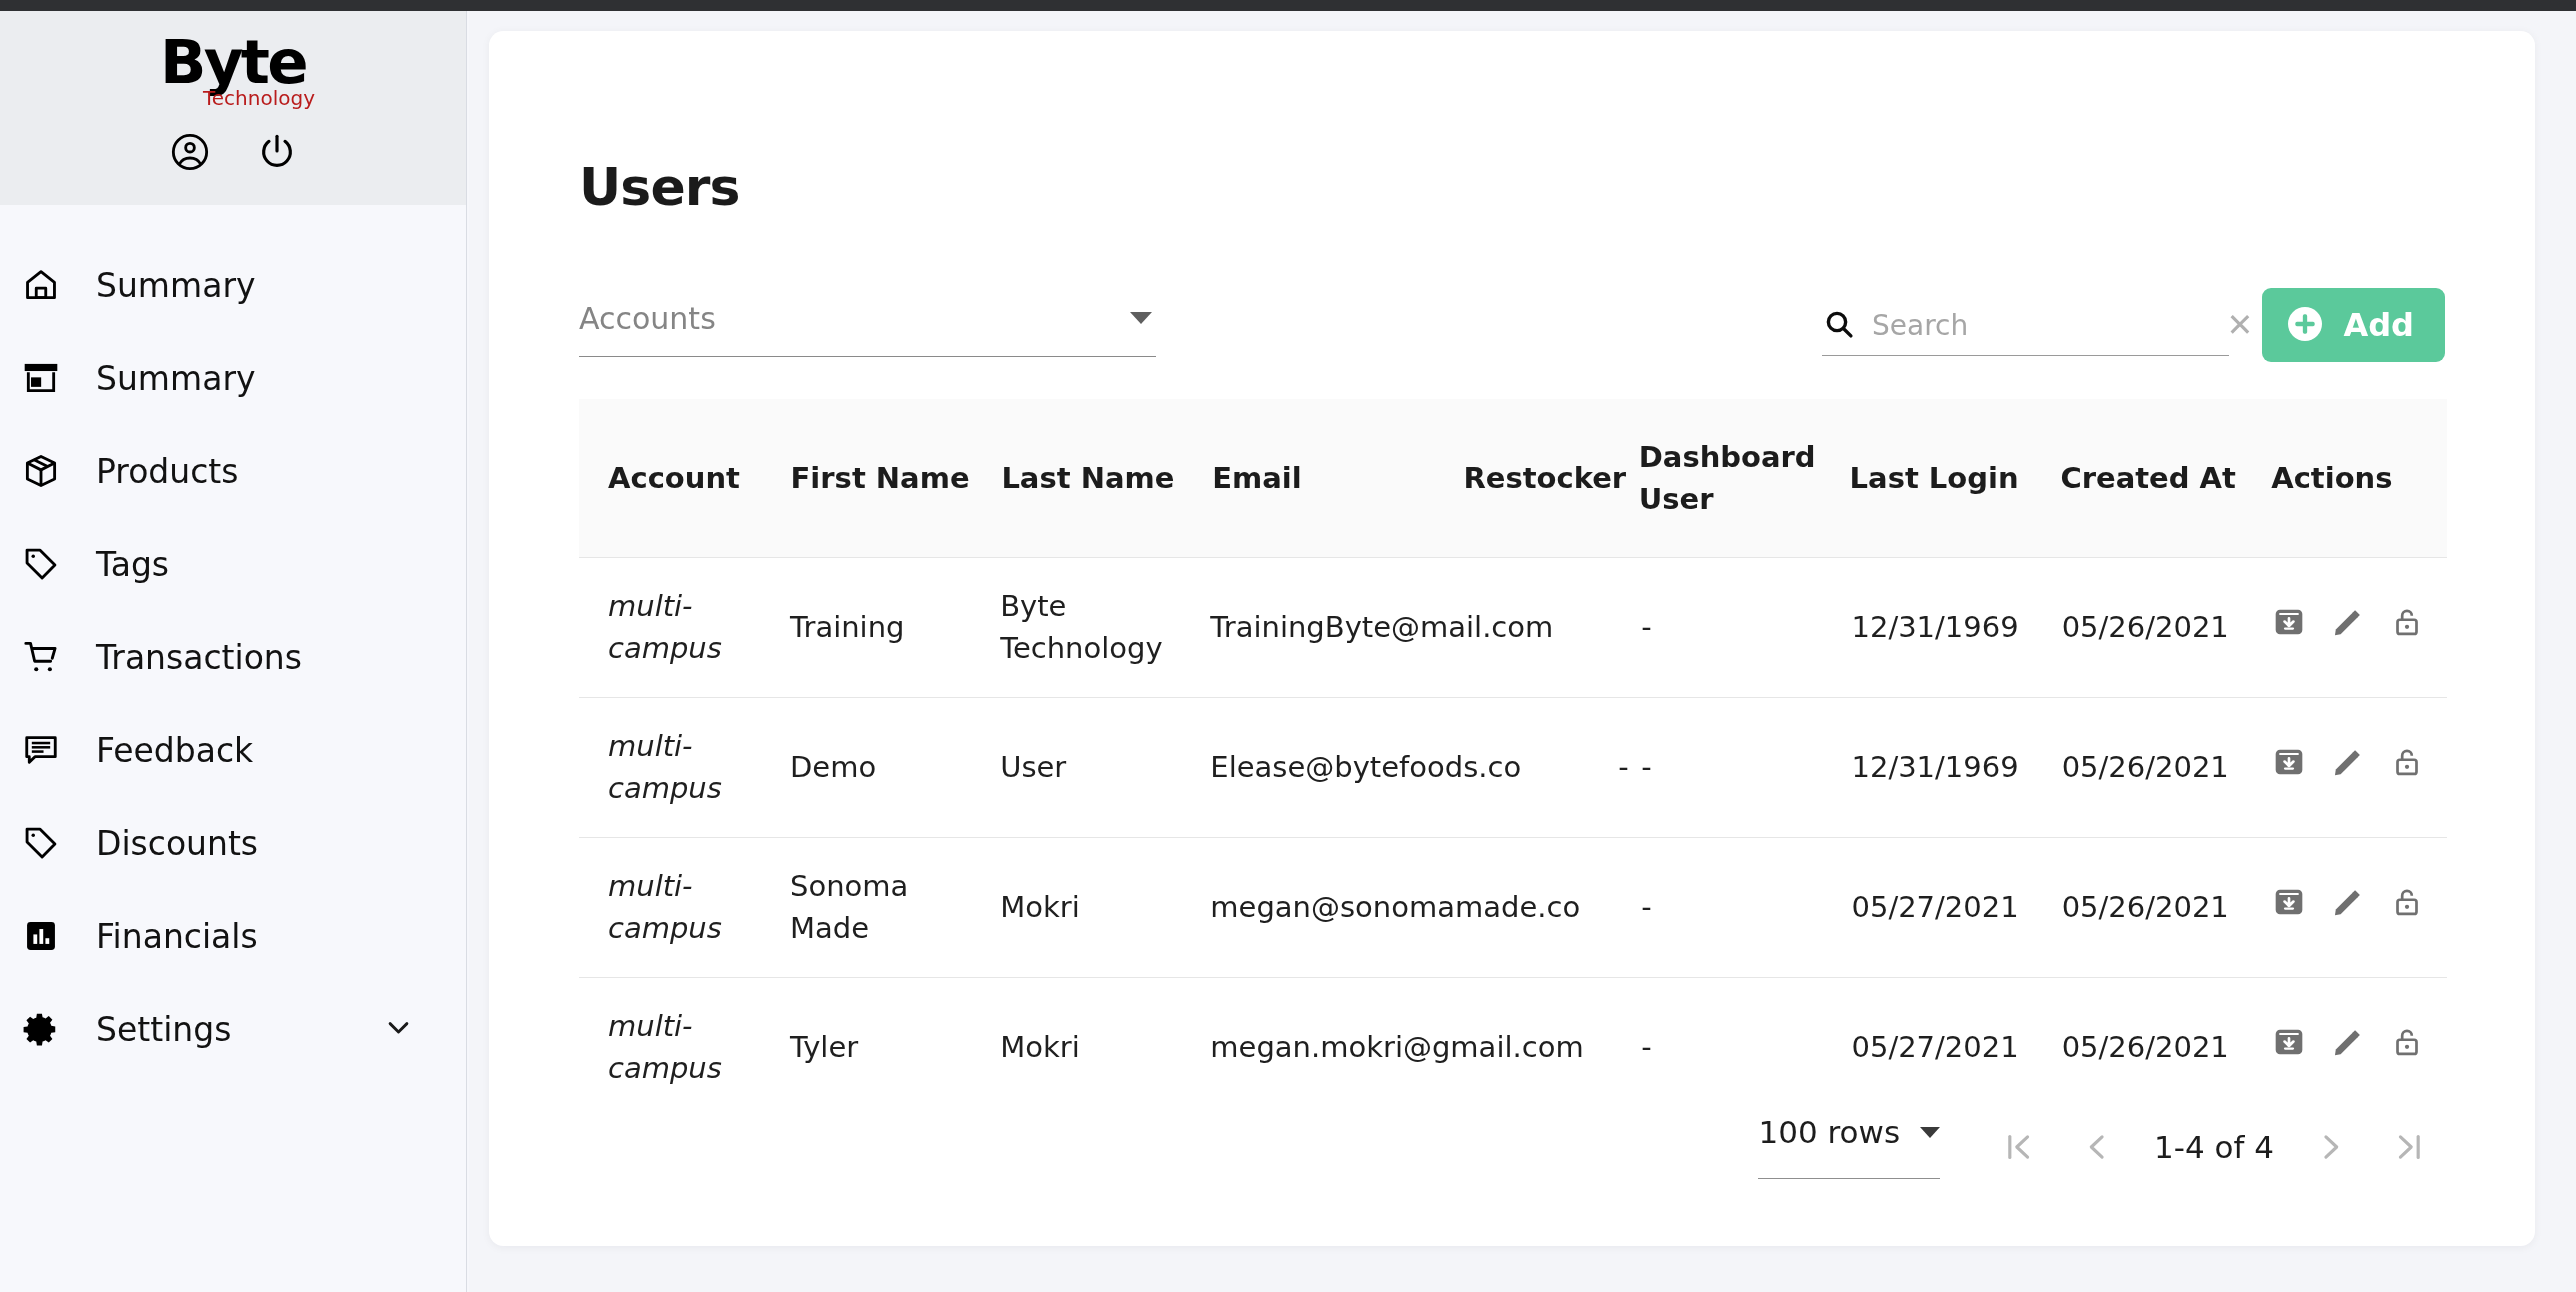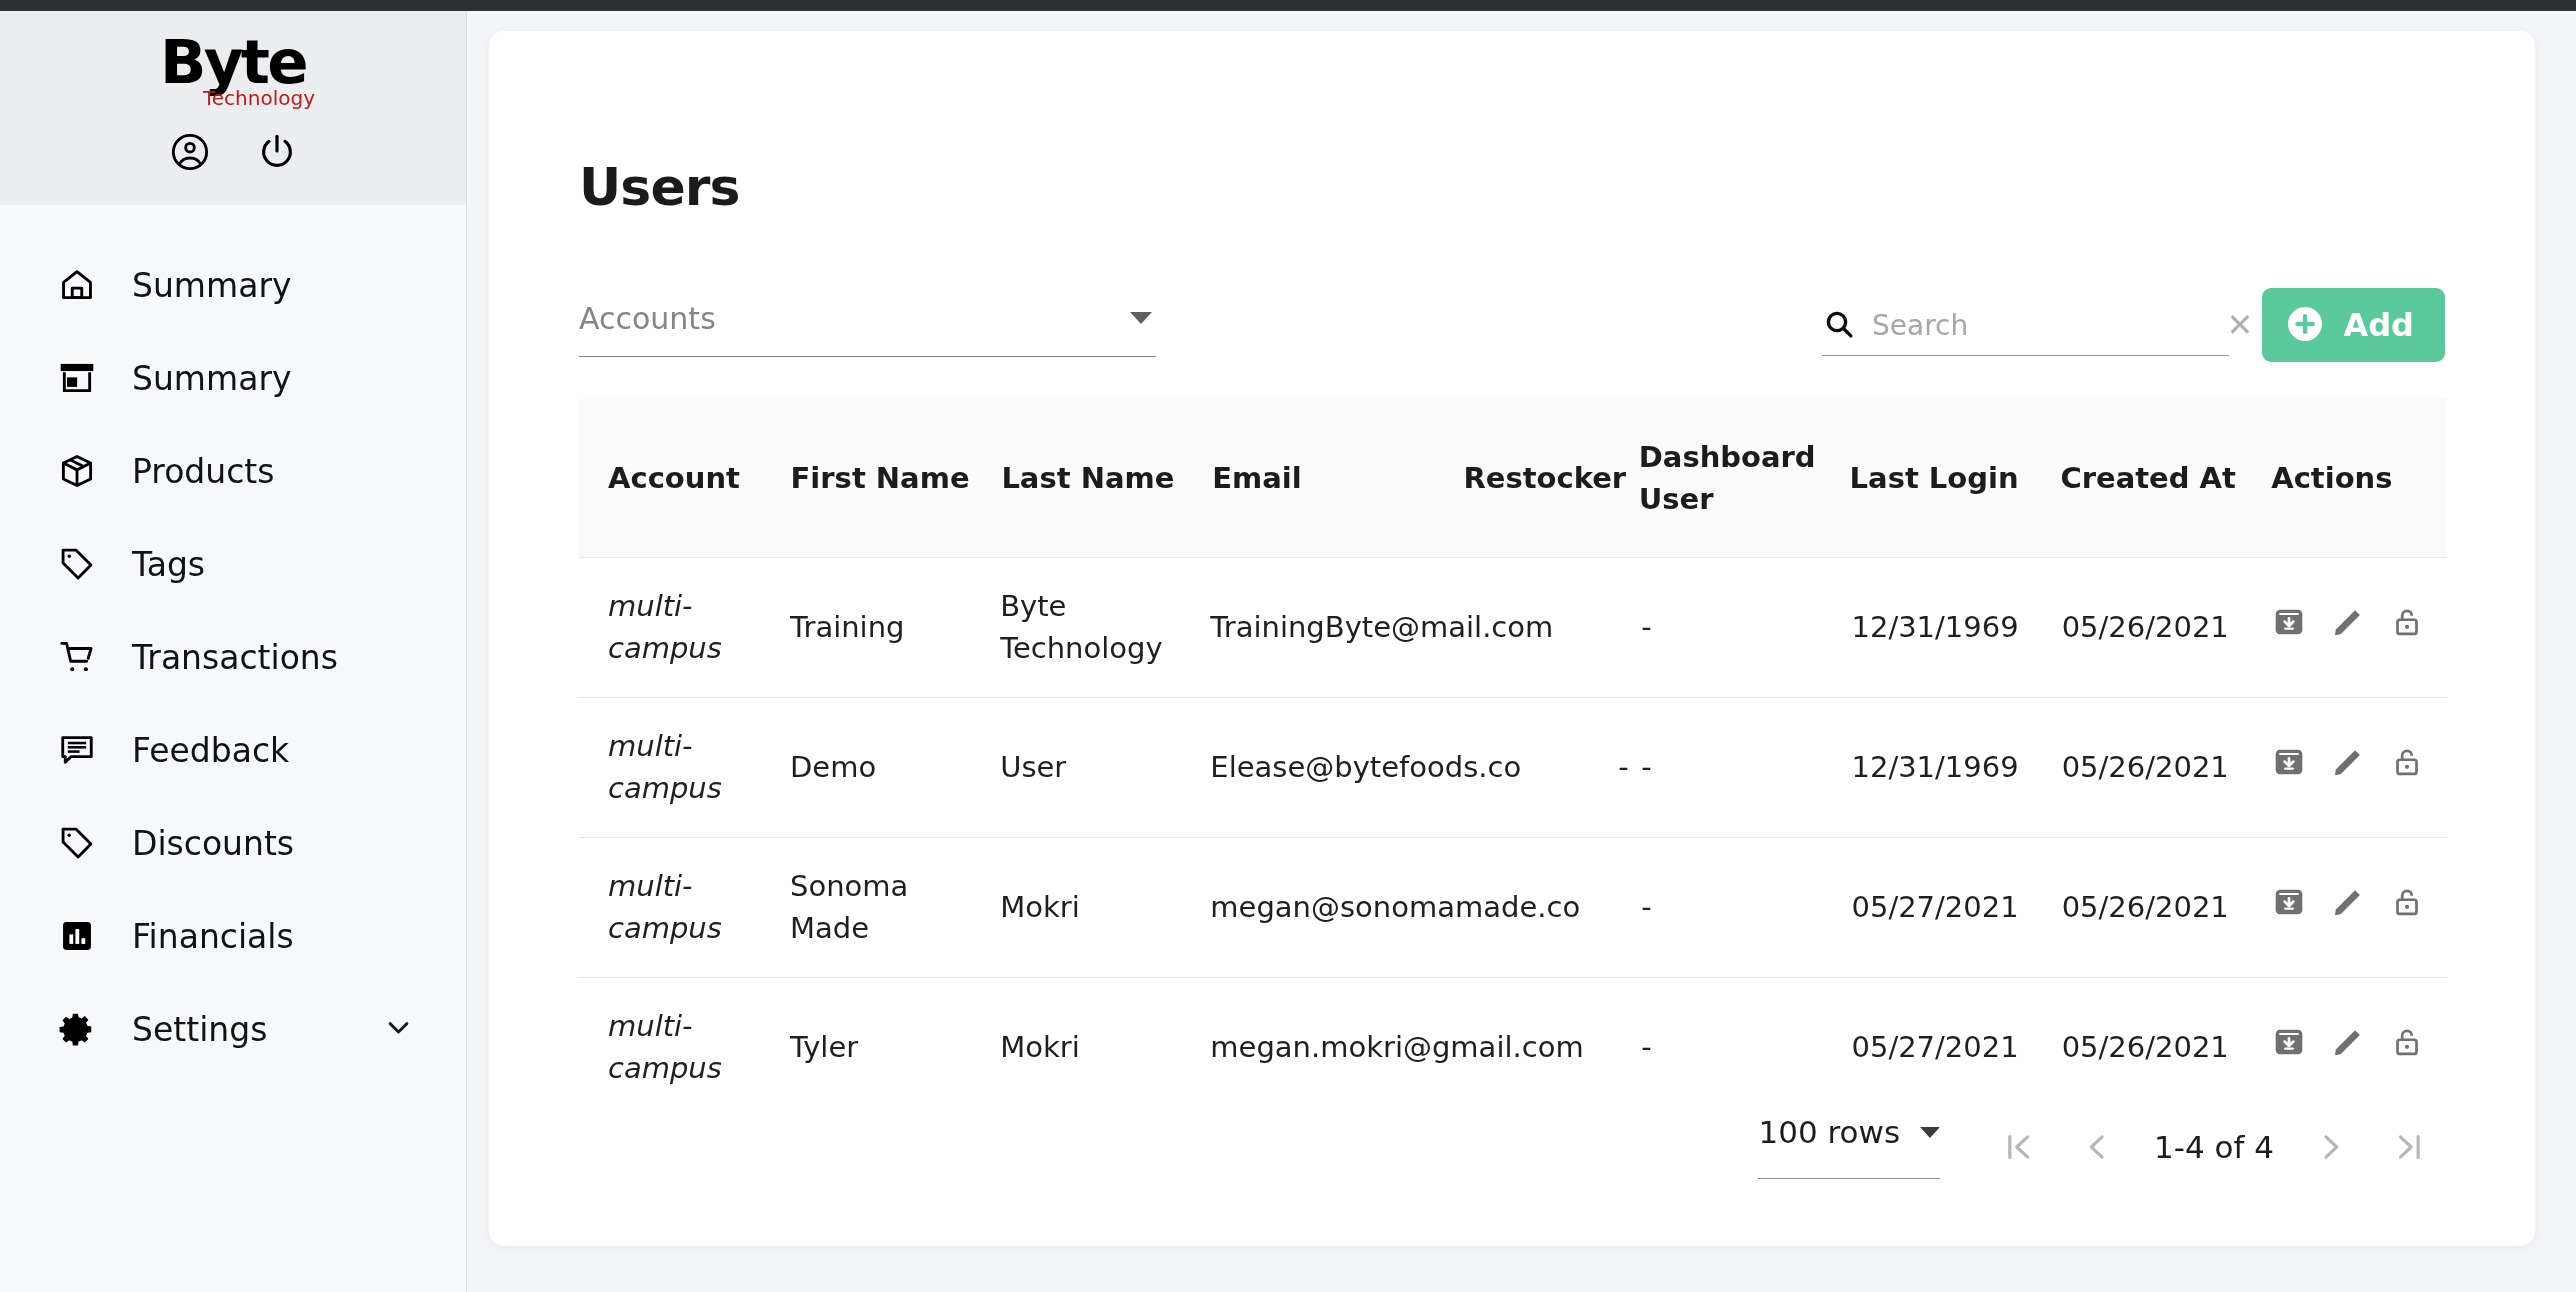--- a/index.html
+++ b/index.html
@@ -80,21 +80,21 @@
   }
   .head-icons svg { display: block; }
 
   .nav {
     padding-top: 34px;
   }
   .nav-item {
     display: flex;
     align-items: center;
     height: 93px;
-    padding-left: 58px;
+    padding-left: 22px;
     cursor: pointer;
     position: relative;
   }
   .nav-icon {
     width: 47px;
     display: flex;
     align-items: center;
     justify-content: flex-start;
     flex: none;
   }

